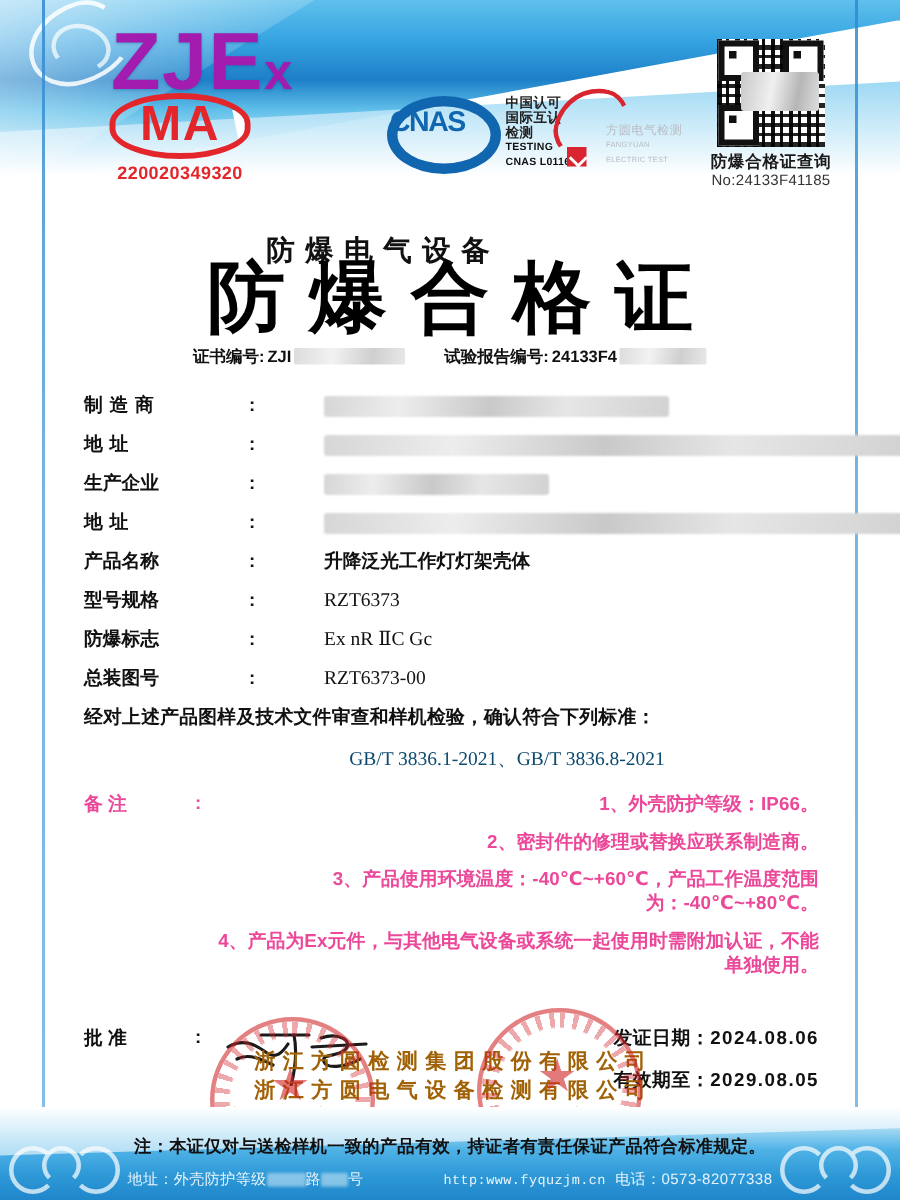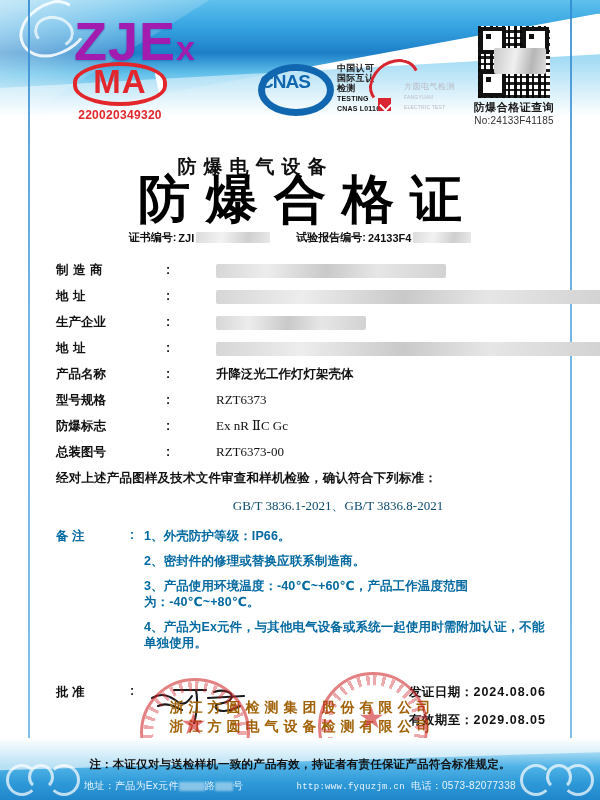--- a/index.html
+++ b/index.html
@@ -431,28 +431,29 @@
     font-family: "Liberation Serif", "DejaVu Serif", serif;
     font-size: 13px;
     color: #0c4a6e;
     text-align: center;
   }
 
   .remark-block {
     display: flex;
     margin-top: 13px;
     font-size: 12.5px;
-    color: #0369a1;
+    color: #ec4899;
   }
   .remark-items { flex: 1 1 auto; }
   .remark-item {
     margin-bottom: 9px;
     font-weight: bold;
     letter-spacing: .1px;
     line-height: 16px;
+    text-align: right;
   }
 
   .approve-row {
     display: flex;
     align-items: flex-start;
     margin-top: 24px;
     font-size: 12.5px;
     color: #111;
   }
   .sign {
@@ -773,17 +774,17 @@
     <div class="fb-orn r">
         <i class="a"></i>
         <i class="b"></i>
         <i class="c"></i>
       </div>
   </div>
 
   <div class="foot-note">注：本证仅对与送检样机一致的产品有效，持证者有责任保证产品符合标准规定。</div>
 
   <div class="foot-addr">
-    <span>地址：产品为Ex元件</span><span class="addr-blur" style="width:26px"></span><span>路</span><span class="addr-blur" style="width:18px"></span><span>号</span>
+    <span>地址：外壳防护等级</span><span class="addr-blur" style="width:26px"></span><span>路</span><span class="addr-blur" style="width:18px"></span><span>号</span>
     &nbsp;&nbsp;<span class="mono">http:www.fyquzjm.cn</span>&nbsp;&nbsp;<span>电话：</span><span>0573-82077338</span>
   </div>
 
 </div>
 
 </body></html>

